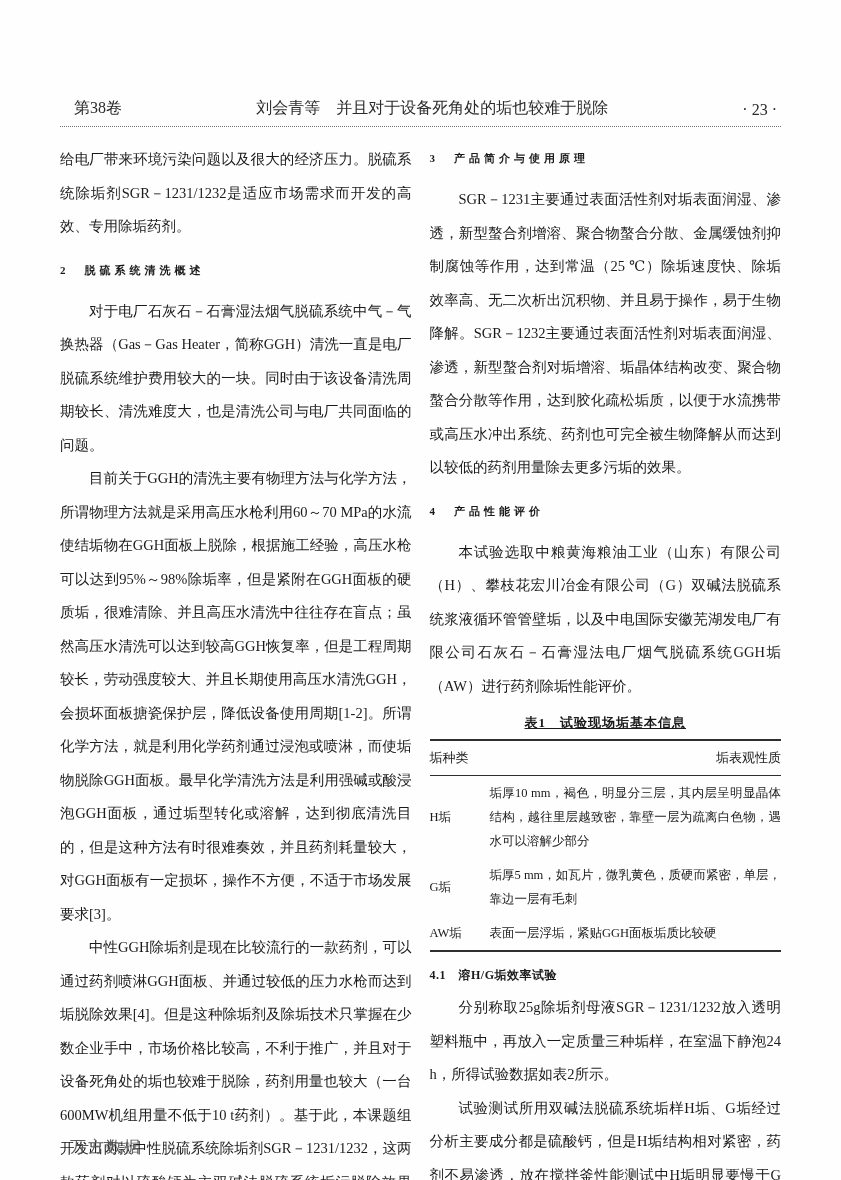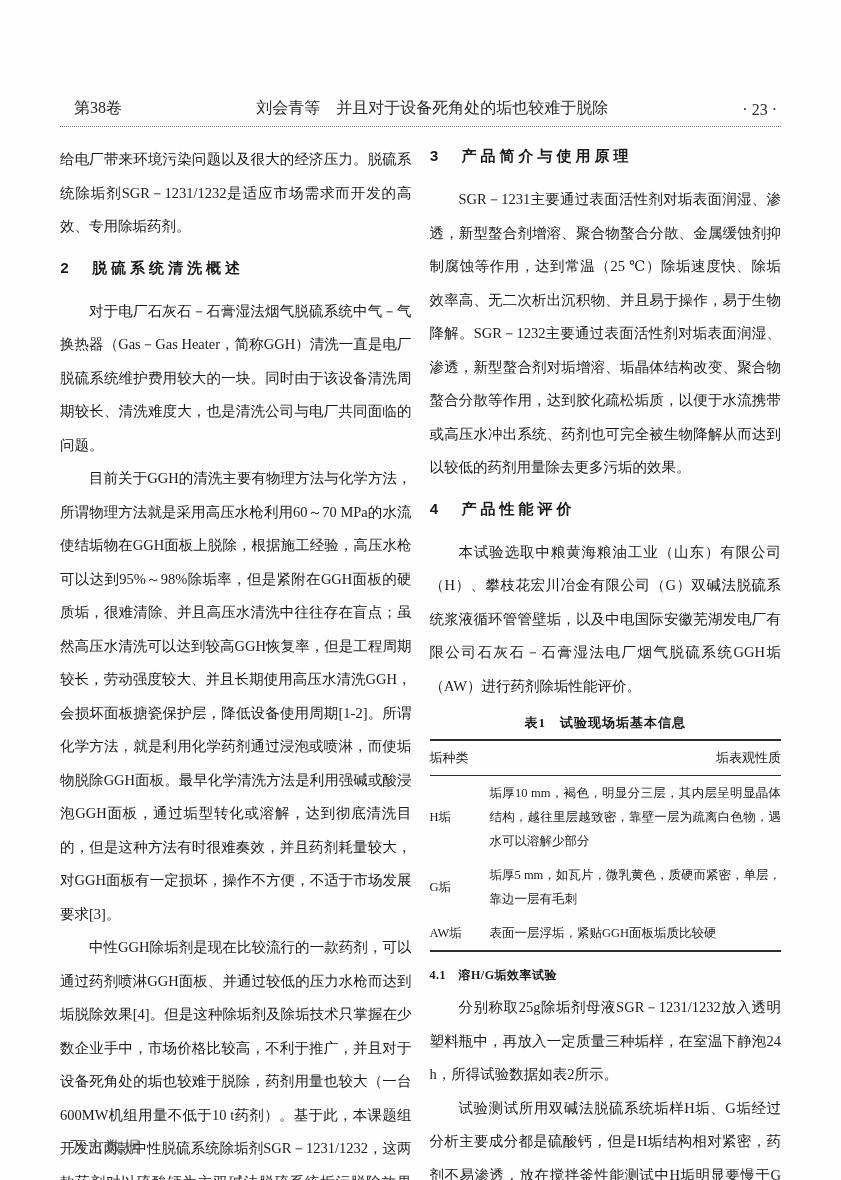--- a/index.html
+++ b/index.html
@@ -10,25 +10,25 @@
     font-family:"Liberation Serif","DejaVu Serif",serif;
     color:#1a1a1a;
   }
   .header { display:flex; justify-content:space-between; align-items:flex-end;
     font-size:16px; color:#2b2b2b; padding:0 4px 7px 14px; }
   .header-rule { border-top:1px dotted #6f6f6f; margin:0 0 16px 0; }
   .columns { display:flex; gap:18px; }
   .col { flex:1; min-width:0; text-align:justify; font-size:14.5px; line-height:33.5px; }
   .col p { margin:0; text-indent:2em; }
   .col p.noindent { text-indent:0; }
-  h2.sec { font-size:15px; font-weight:bold; letter-spacing:4px; margin:13px 0 12px 0;
-    text-indent:0; line-height:26px;font-family:Liberation Mono, monospace; }
+  h2.sec { font-size:11px; font-weight:bold; letter-spacing:4px; margin:13px 0 12px 0;
+    text-indent:0; line-height:26px; }
   h3.subsec { font-size:12px; font-weight:bold; letter-spacing:0.5px; margin:10px 0 3px 0; line-height:26px; }
   .tbl-caption { text-align:center; font-size:13px; font-weight:bold; letter-spacing:1px;
-    margin:9px 0 5px 0; line-height:22px; }
+    margin:9px 0 5px 0; line-height:22px;text-decoration:underline; }
   table.info { width:100%; border-collapse:collapse; font-size:12.5px; line-height:24px;
     border-top:2px solid #2e2e2e; border-bottom:2px solid #2e2e2e; margin-bottom:2px; }
   table.info thead th { border-bottom:1px solid #2e2e2e; font-weight:normal; font-size:13px;
     padding:5px 0; }
   table.info th.c1, table.info td.c1 { width:54px; text-align:left; padding-right:6px; white-space:nowrap; }
   table.info thead th.c2 { text-align:right; }
   table.info td { padding:5px 0; text-align:justify; vertical-align:middle; }
   .watermark { position:absolute; left:58px; bottom:22px; font-size:16px; color:#5c5c5c;
     letter-spacing:2px;margin-left:12px; }
 </style>

